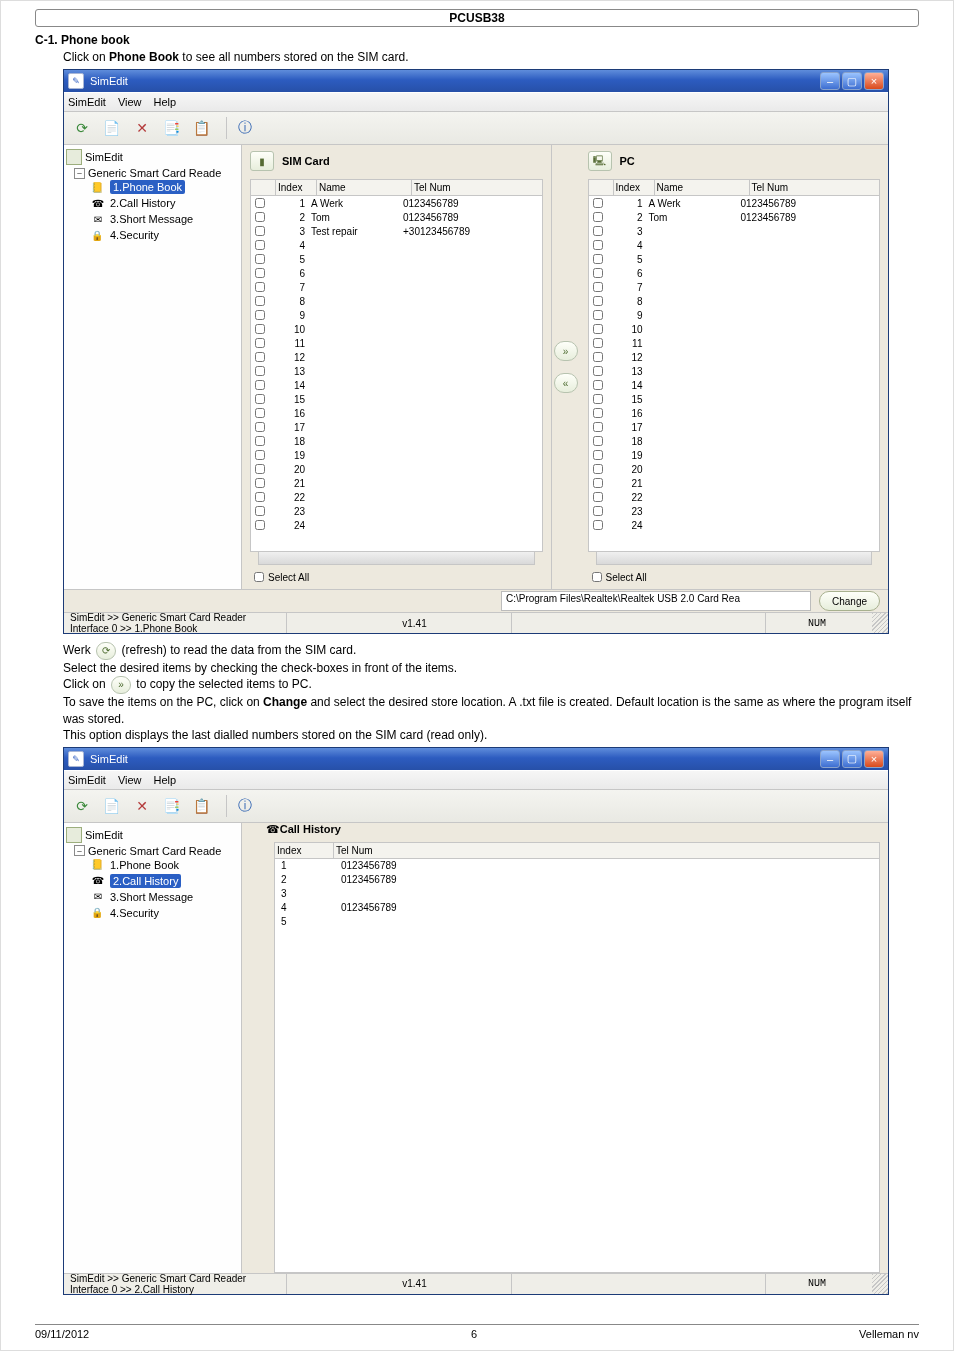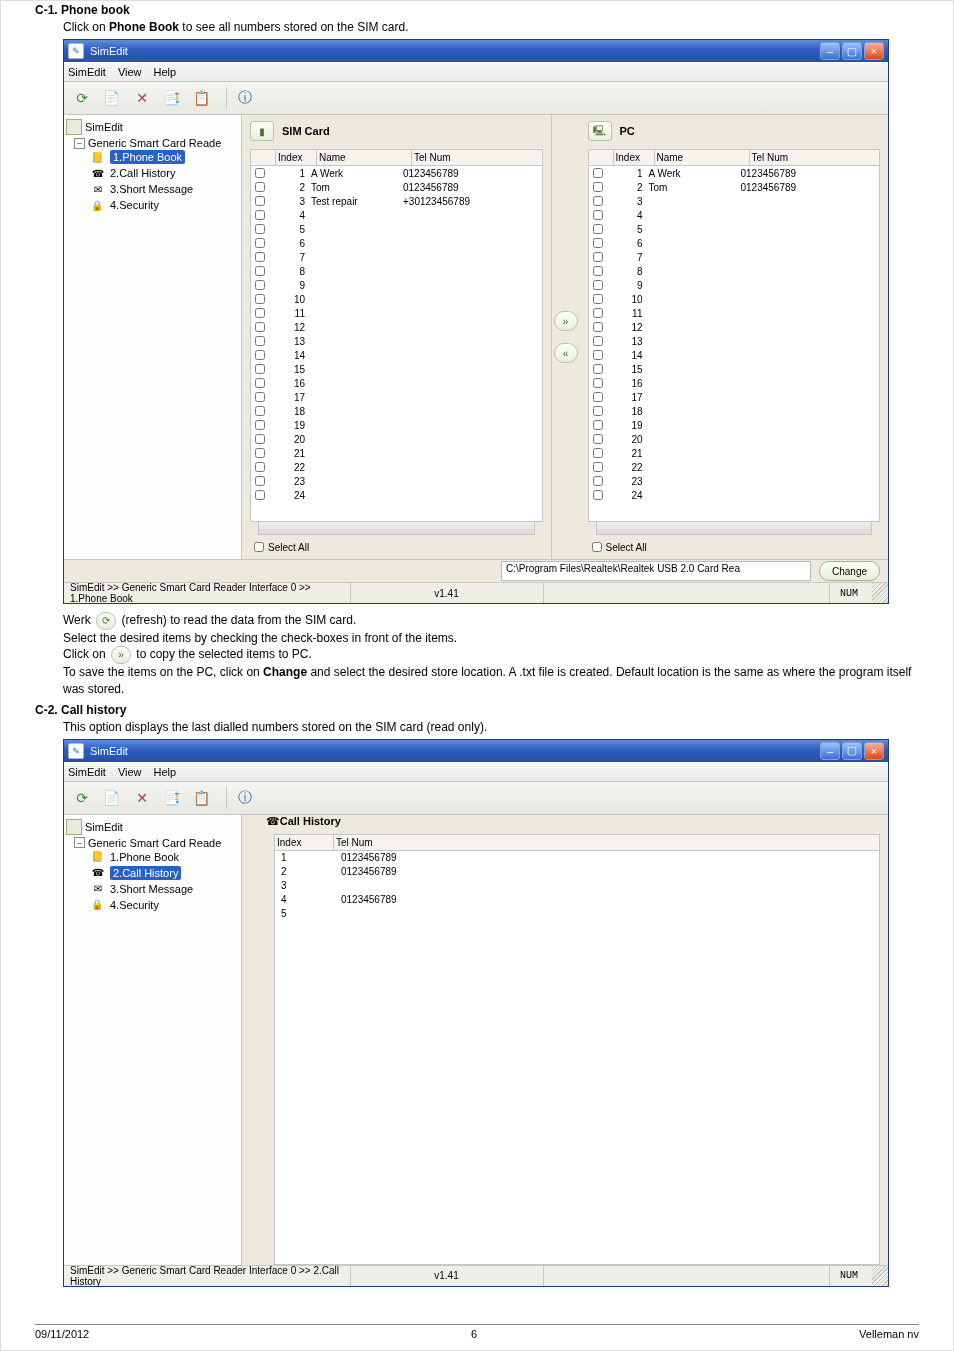--- a/index.html
+++ b/index.html
@@ -69,34 +69,37 @@
   .row .c-name{width:90px;padding-left:2px;}
   .row .c-tel{flex:1;padding-left:2px;}
   .callhist .row .c-idx{width:54px;text-align:left;padding-left:6px;}
   .selectall{display:flex;align-items:center;margin:4px 8px;font-size:10px;}
   .selectall input{margin-right:4px;width:10px;height:10px;}
   .midcol{width:28px;display:flex;flex-direction:column;align-items:center;justify-content:center;}
   .mbtn{width:22px;height:18px;border:1px solid #b7c3af;border-radius:10px;background:linear-gradient(#fefff9,#e7eedc);display:flex;align-items:center;justify-content:center;color:#4c6b2f;font-size:10px;margin:6px 0;}
   .underbar{display:flex;align-items:center;justify-content:flex-end;height:22px;border-top:1px solid #c6c6c6;padding:0 8px;}
   .pathbox{border:1px solid #bcbcbc;background:#fff;height:16px;flex:1;max-width:300px;margin-right:8px;font-size:10px;padding:1px 4px;white-space:nowrap;overflow:hidden;}
   .changebtn{height:18px;border:1px solid #a8b18f;border-radius:10px;padding:0 12px;background:linear-gradient(#fefff9,#e7eedc);font-size:10px;display:flex;align-items:center;}
-  .statusbar{display:flex;height:20px;border-top:1px solid #c6c6c6;background:#efeee8;font-size:10px;align-items:center;}
+  .statusbar{display:flex;height:20px;border-top:1px solid #c6c6c6;background:#efeee8;font-size:10px;align-items:center;gap:32px;}
   .statusbar .cell{border-right:1px solid #c6c6c6;padding:0 6px;height:100%;display:flex;align-items:center;}
   .statusbar .fill{flex:1;}
   .statusbar .num{padding:0 10px;font-family:Liberation Mono, monospace;}
   .statusbar .grip{width:16px;height:100%;background:repeating-linear-gradient(135deg,#c6c6c6 0,#c6c6c6 1px,transparent 1px,transparent 3px);margin-left:4px;}
   .client.calls{height:450px;}
   .footer{position:absolute;bottom:10px;left:34px;right:34px;border-top:1px solid #888;display:flex;justify-content:space-between;font-size:11px;padding-top:3px;}
   .scrollhint{height:12px;background:linear-gradient(#f0f0f0,#d9d9d9);border:1px solid #c6c6c6;border-top:none;margin:0 8px;}
 </style>
 </head>
 <body>
 
 <div class="page">
 
+  <div class="hdr-box">
+    <span>PCUSB38</span>
+  </div>
 
   <div class="section-head">C-1. Phone book</div>
   <div class="body-text">
     <span>Click on </span><b>Phone Book</b><span> to see all numbers stored on the SIM card.</span>
   </div>
 
   <div class="window">
     <div class="titlebar">
       <span class="ico">✎</span>
       <span class="title">SimEdit</span>
@@ -500,21 +503,20 @@
     </div>
   </div>
 
   <div class="body-text">
     <div><span>Werk </span><span class="inline-icon">⟳</span><span> (refresh) to read the data from the SIM card.</span></div>
     <div>Select the desired items by checking the check-boxes in front of the items.</div>
     <div><span>Click on </span><span class="inline-icon">»</span><span> to copy the selected items to PC.</span></div>
     <div><span>To save the items on the PC, click on </span><b>Change</b><span> and select the desired store location. A .txt file is created. Default location is the same as where the program itself was stored.</span></div>
   </div>
 
-  <div class="section-head" style="margin-top:6px;">C-2. Call history</div>
   <div class="body-text">This option displays the last dialled numbers stored on the SIM card (read only).</div>
 
   <div class="window">
     <div class="titlebar">
       <span class="ico">✎</span>
       <span class="title">SimEdit</span>
       <span class="winbtn min">–</span>
       <span class="winbtn max">▢</span>
       <span class="winbtn close">×</span>
     </div>

